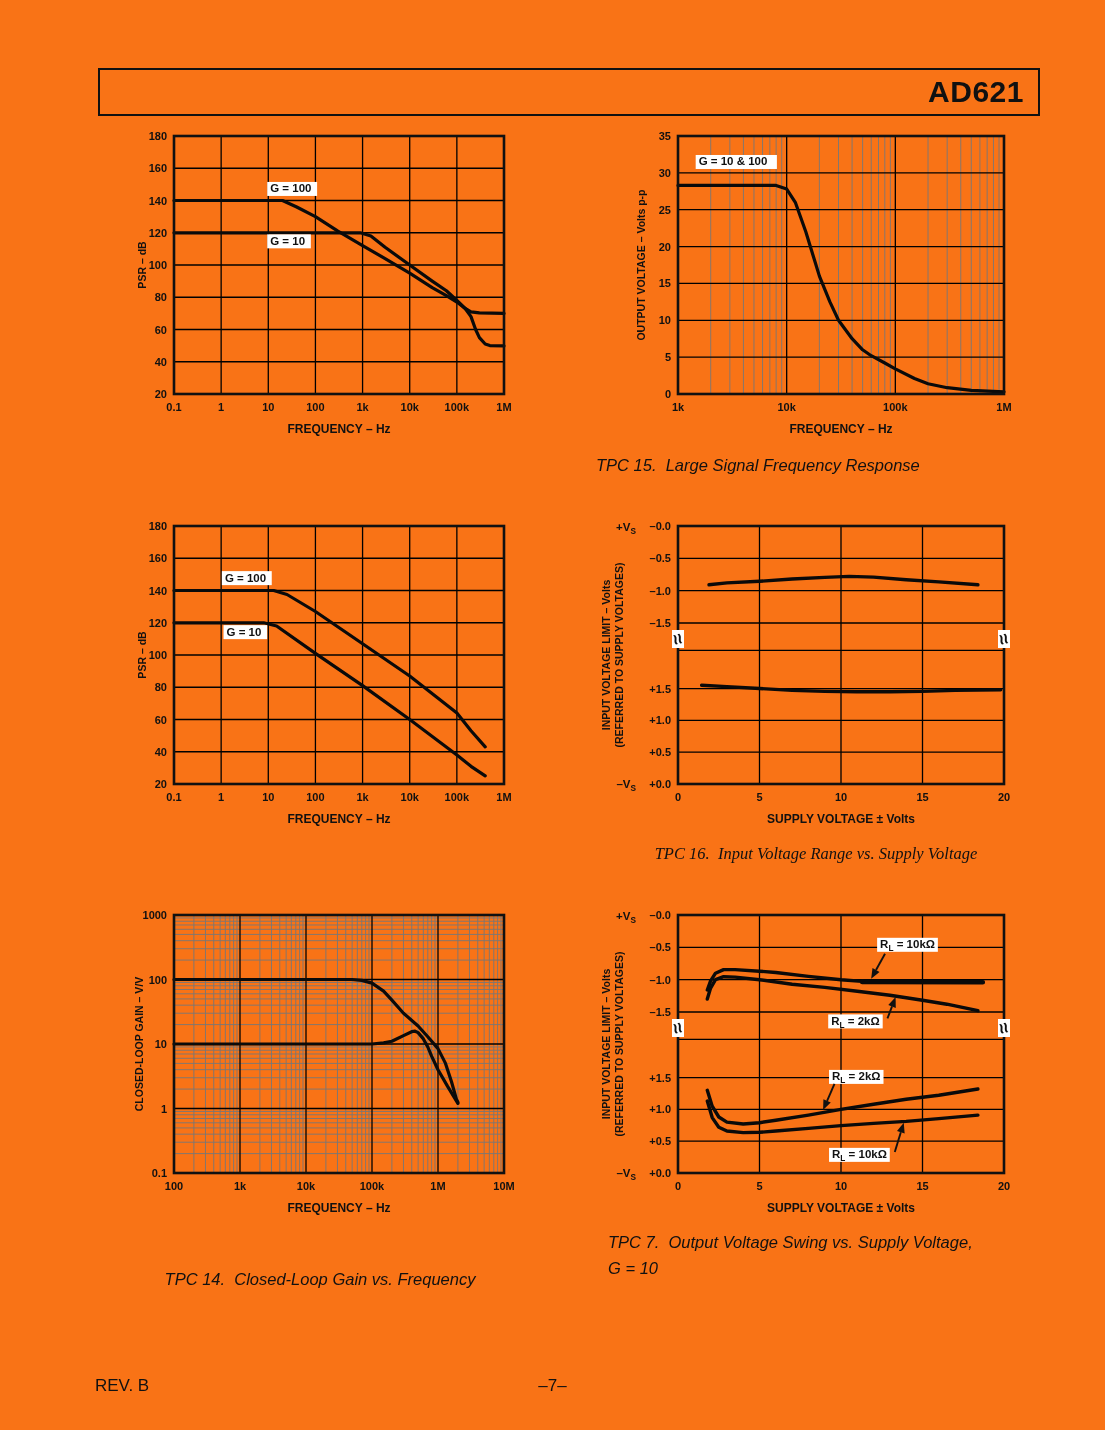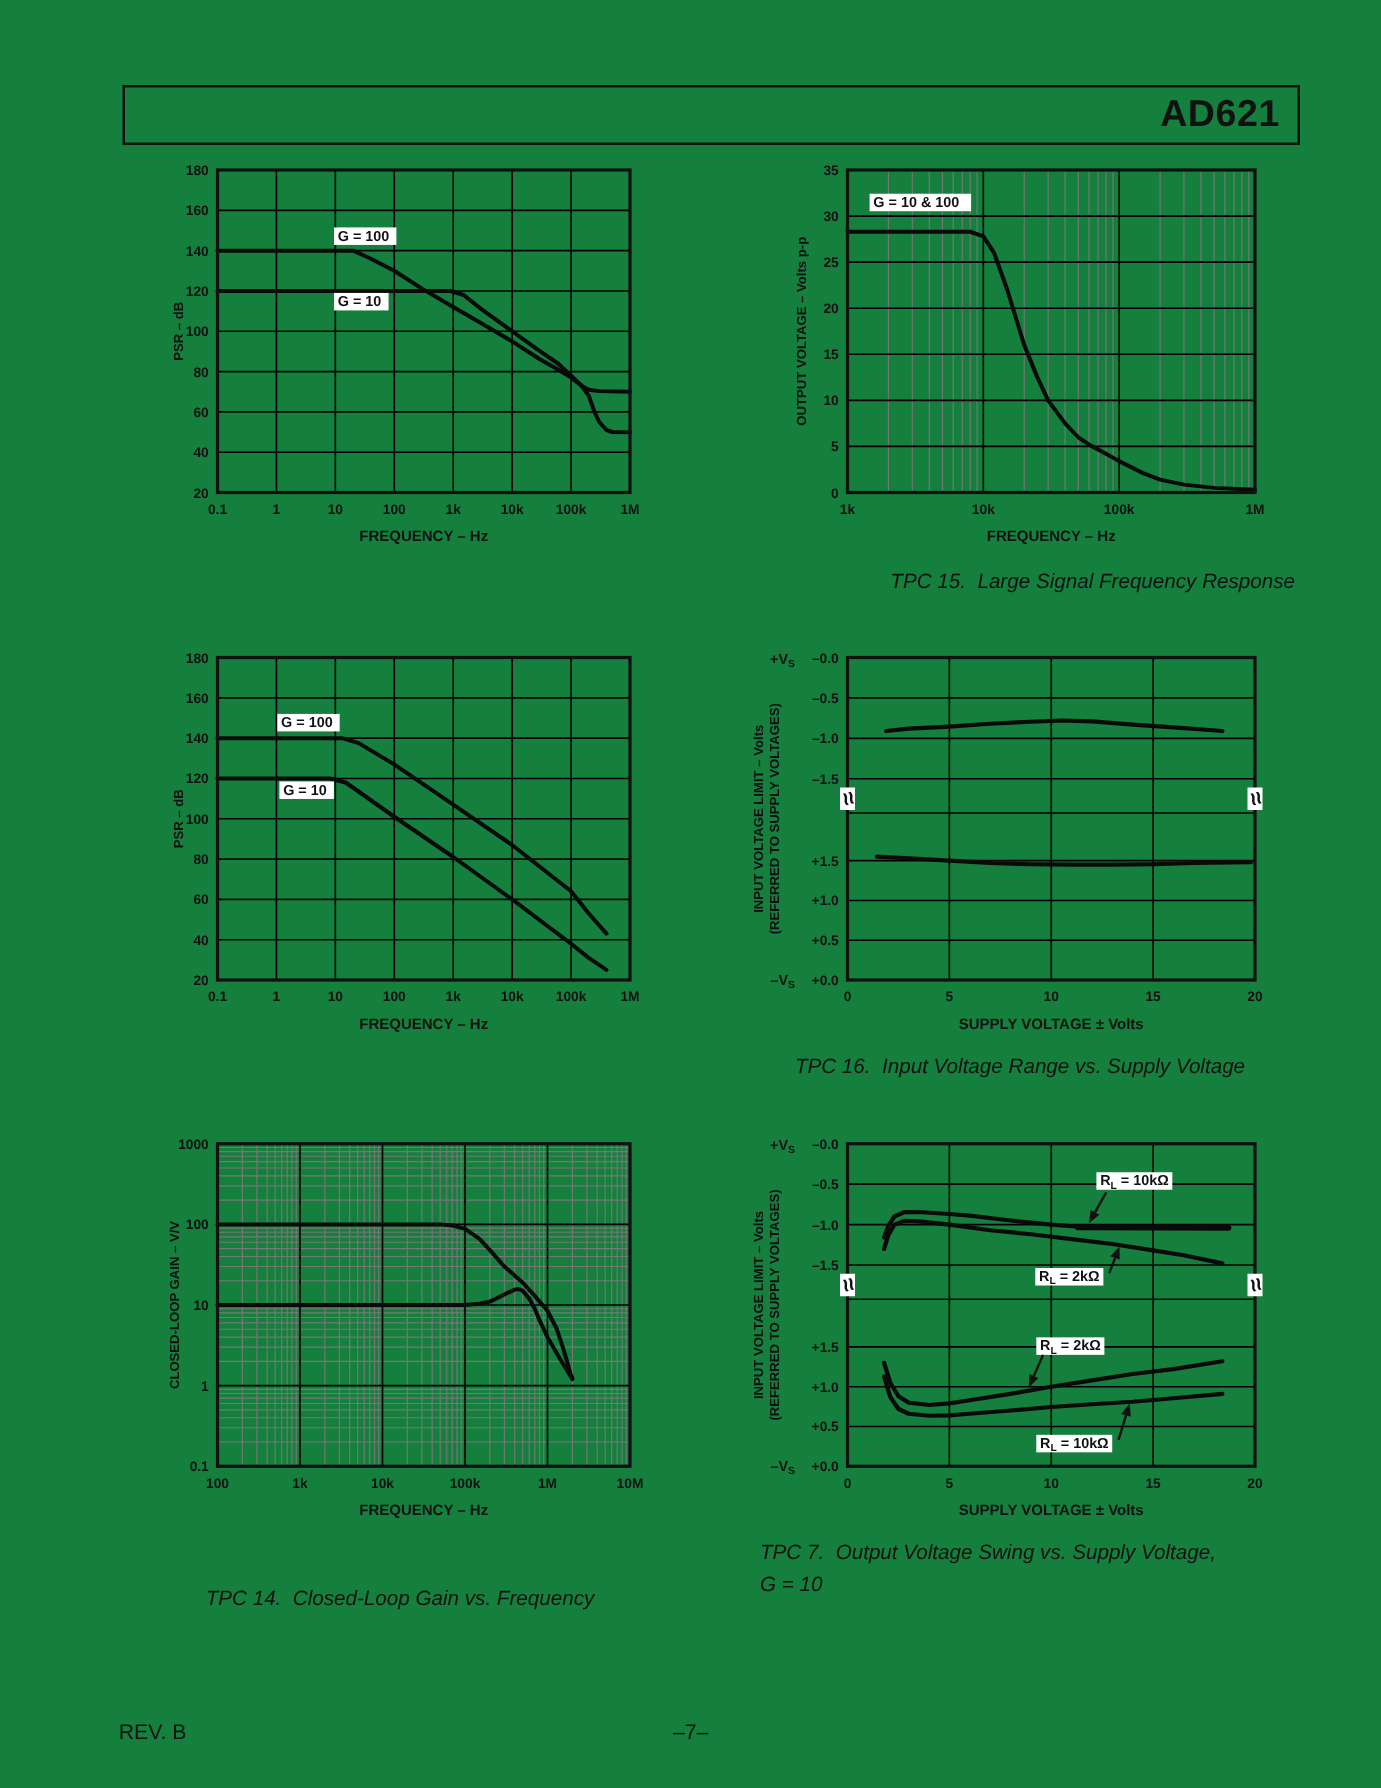--- a/index.html
+++ b/index.html
@@ -1,33 +1,33 @@
 <!DOCTYPE html>
 <html><head>
 <meta charset="utf-8">
 <style>
   html,body{margin:0;padding:0;background:#e8e8e8;}
-  .page{position:relative;width:1105px;height:1430px;background:#15803d;margin:0 auto;
+  .page{position:relative;width:1105px;height:1430px;background:#f97316;margin:0 auto;
         font-family:"Liberation Sans","DejaVu Sans",sans-serif;color:#111;overflow:hidden;}
   .header-box{position:absolute;left:98px;top:68px;width:938px;height:44px;
               border:2px solid #111;display:flex;align-items:center;justify-content:flex-end;}
   .part-number{font-size:30px;font-weight:bold;letter-spacing:0.5px;padding-right:14px;}
   .chart{position:absolute;}
   .pos-tpc12{left:118px;top:124px;}
   .pos-tpc15{left:596px;top:124px;}
   .pos-tpc13{left:118px;top:514px;}
   .pos-tpc16{left:596px;top:514px;}
   .pos-tpc14{left:118px;top:903px;}
   .pos-tpc17{left:596px;top:903px;}
   .caption{position:absolute;font-style:italic;font-size:16.5px;line-height:1.55;
            white-space:pre-wrap;color:#111;}
   .cap-tpc12{left:118px;top:453px;width:404px;text-align:center;}
-  .cap-tpc15{left:596px;top:453px;width:440px;text-align:right;}
+  .cap-tpc15{left:596px;top:453px;width:440px;text-align:left;}
   .cap-tpc13{left:118px;top:841px;width:404px;text-align:center;}
-  .cap-tpc16{left:596px;top:841px;width:440px;text-align:center;}
+  .cap-tpc16{left:596px;top:841px;width:440px;text-align:center;font-family:Liberation Serif, serif;}
   .cap-tpc14{left:118px;top:1230px;width:404px;text-align:center;margin-top:37px;}
   .cap-tpc17{left:608px;top:1230px;width:430px;text-align:left;}
   .footer-rev{position:absolute;left:95px;top:1376px;font-size:17px;}
   .footer-page{position:absolute;left:0;top:1376px;width:1105px;text-align:center;font-size:17px;}
   svg text{font-family:"Liberation Sans","DejaVu Sans",sans-serif;}
 </style>
 </head>
 <body>
 
 <div class="page">

